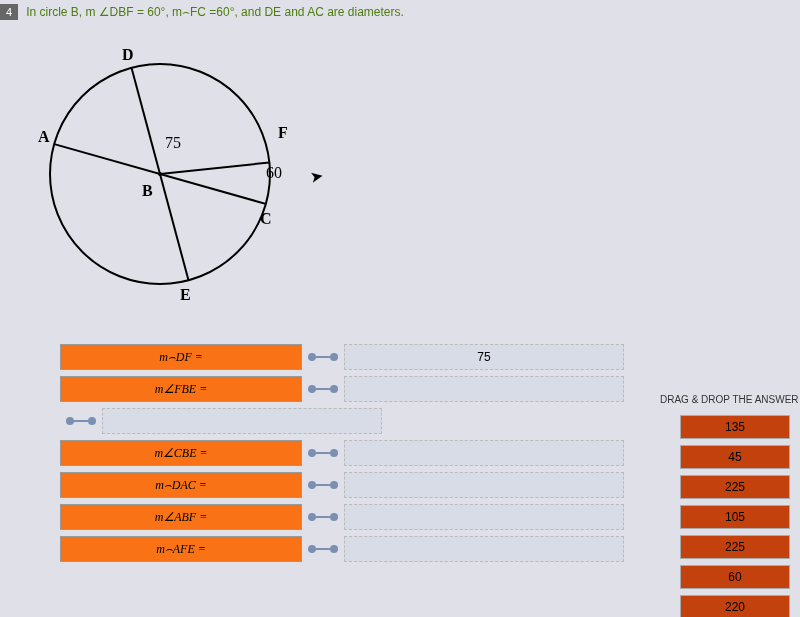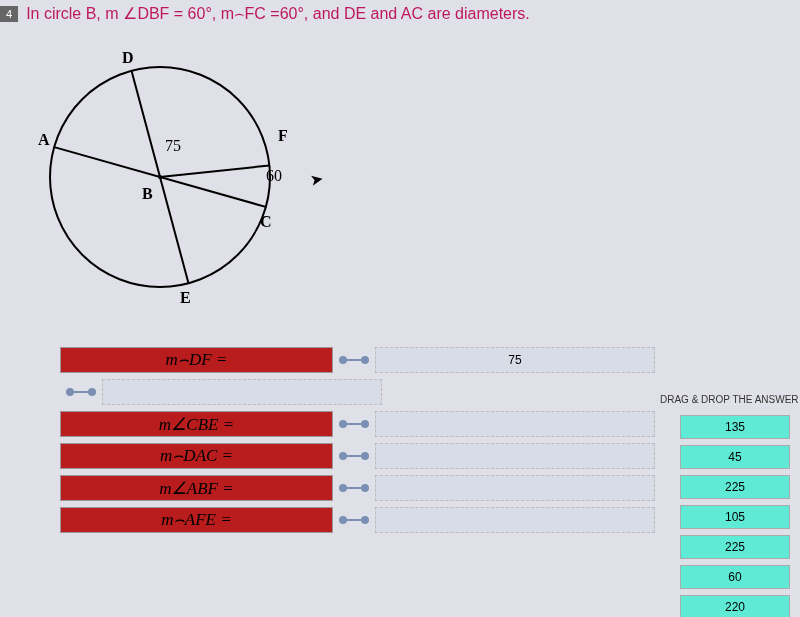--- a/index.html
+++ b/index.html
@@ -17,48 +17,48 @@
       padding: 4px 0;
     }
     .badge {
       background: #666;
       color: #fff;
       padding: 2px 6px;
       font-size: 11px;
       margin-right: 8px;
     }
     .question-text {
-      font-size: 16px;
-      color: #be185d;
+      font-size: 12px;
+      color: #4d7c0f;
     }
     .diagram-area {
       position: relative;
       width: 300px;
       height: 300px;
       margin-left: 30px;
       margin-top: 0;
     }
     .answers-area {
       margin-top: 20px;
     }
     .answer-row {
       display: flex;
       align-items: center;
       margin-bottom: 6px;
       padding-left: 60px;
     }
     .label-box {
-      width: 273px;
+      width: 242px;
       height: 26px;
       border: 1px solid #999;
-      background: #b91c1c;
+      background: #f97316;
       display: flex;
       align-items: center;
       justify-content: center;
-      font-size: 17px;
+      font-size: 12px;
       font-style: italic;
       font-family: 'Times New Roman', serif;
     }
     .connector {
       width: 30px;
       display: flex;
       align-items: center;
       justify-content: center;
       margin: 0 6px;
     }
@@ -86,21 +86,21 @@
       margin-top: 24px;
     }
     .bank-title {
       font-size: 10px;
       color: #333;
       margin-bottom: 10px;
       white-space: nowrap;
     }
     .bank-item {
       border: 1px solid #aaa;
-      background: #5eead4;
+      background: #c2410c;
       text-align: center;
       font-size: 12px;
       padding: 4px 0;
       margin-bottom: 6px;
       width: 110px;
       margin-left: 20px;
     }
     .diagram-svg { position: absolute; top: 0; left: 0; }
     .dlabel { position: absolute; font-size: 16px; font-weight: bold; font-family: 'Times New Roman', serif; }
     .cursor {
@@ -147,20 +147,29 @@
   <div class="answer-row">
     <div class="label-box">m⌢DF =</div>
     <div class="connector">
         <span class="conn-dot"></span>
         <span class="conn-line"></span>
         <span class="conn-dot"></span>
       </div>
     <div class="drop-box">75</div>
   </div>
   <div class="answer-row">
+    <div class="label-box">m∠FBE =</div>
+    <div class="connector">
+        <span class="conn-dot"></span>
+        <span class="conn-line"></span>
+        <span class="conn-dot"></span>
+      </div>
+    <div class="drop-box"></div>
+  </div>
+  <div class="answer-row">
     <div class="connector">
         <span class="conn-dot"></span>
         <span class="conn-line"></span>
         <span class="conn-dot"></span>
       </div>
     <div class="drop-box"></div>
   </div>
   <div class="answer-row">
     <div class="label-box">m∠CBE =</div>
     <div class="connector">

